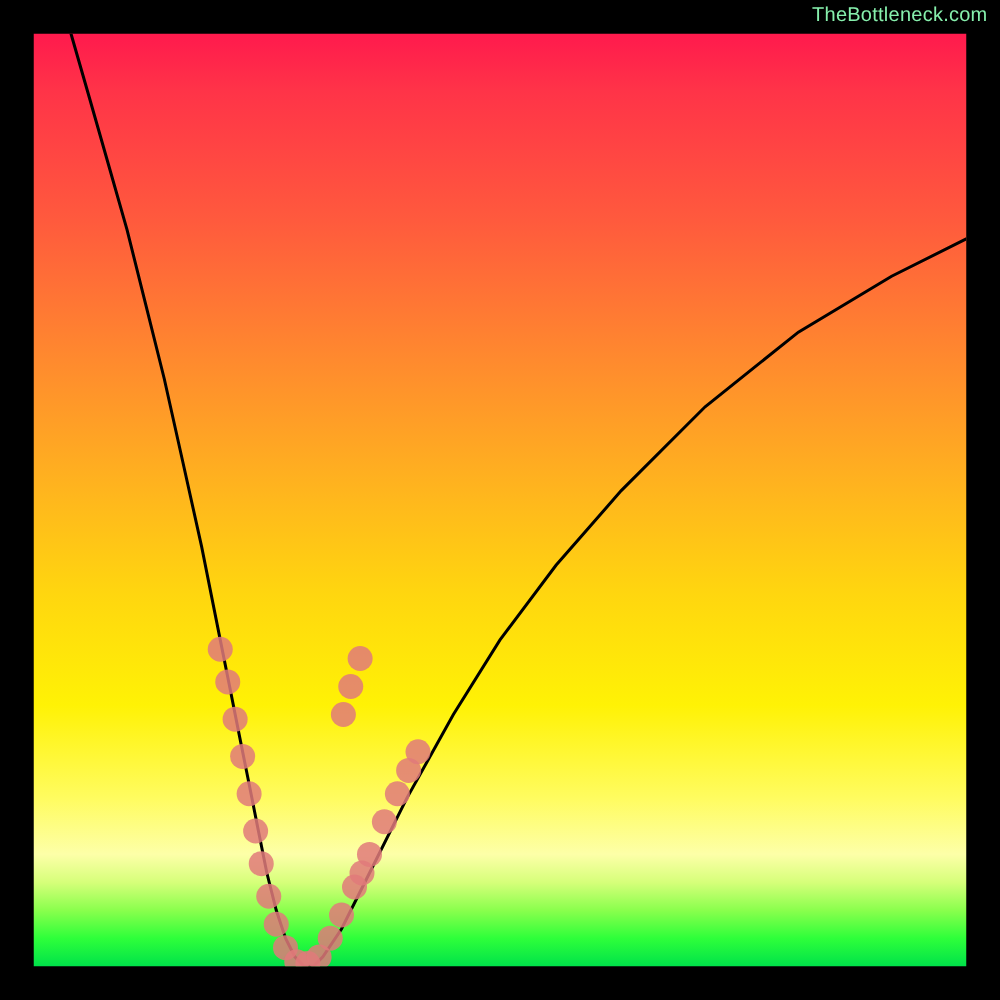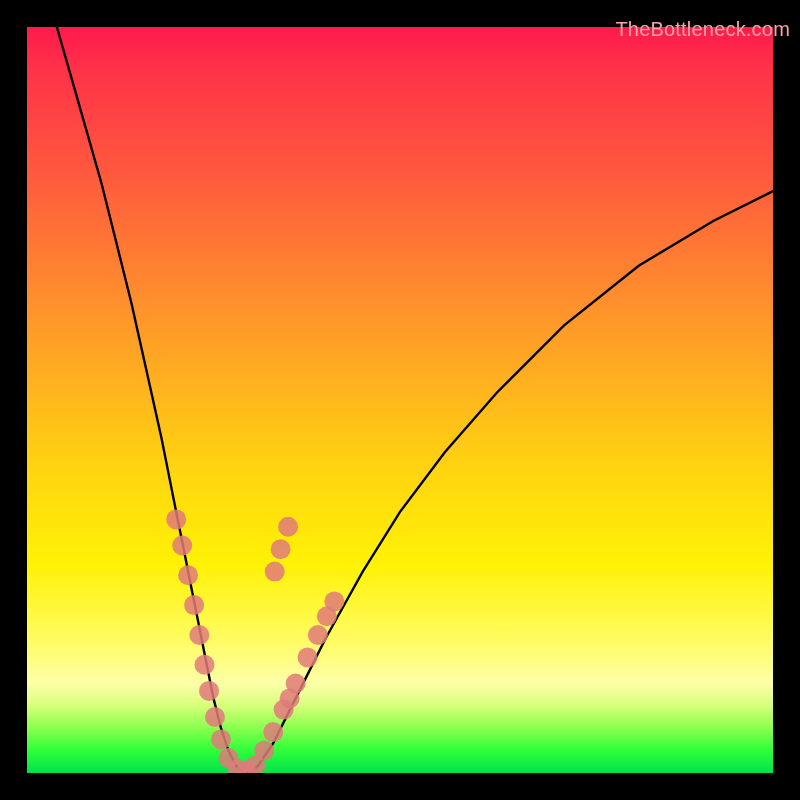--- a/index.html
+++ b/index.html
@@ -38,24 +38,24 @@
       #fffc60 82%,
       #fdffa8 88%,
       #d6ff7a 91%,
       #8aff4d 94%,
       #2eff3a 97%,
       #00e24a 100%
     );
   }
   .watermark {
     position: absolute;
-    top: 18px;
+    top: 4px;
     right: 10px;
-    color: #fca5a5;
-    font-size: 20px;
+    color: #86efac;
+    font-size: 16px;
     font-weight: 500;
     letter-spacing: 0.2px;
   }
   svg.curve {
     position: absolute;
     top: 0;
     left: 0;
     width: 746px;
     height: 746px;
   }

